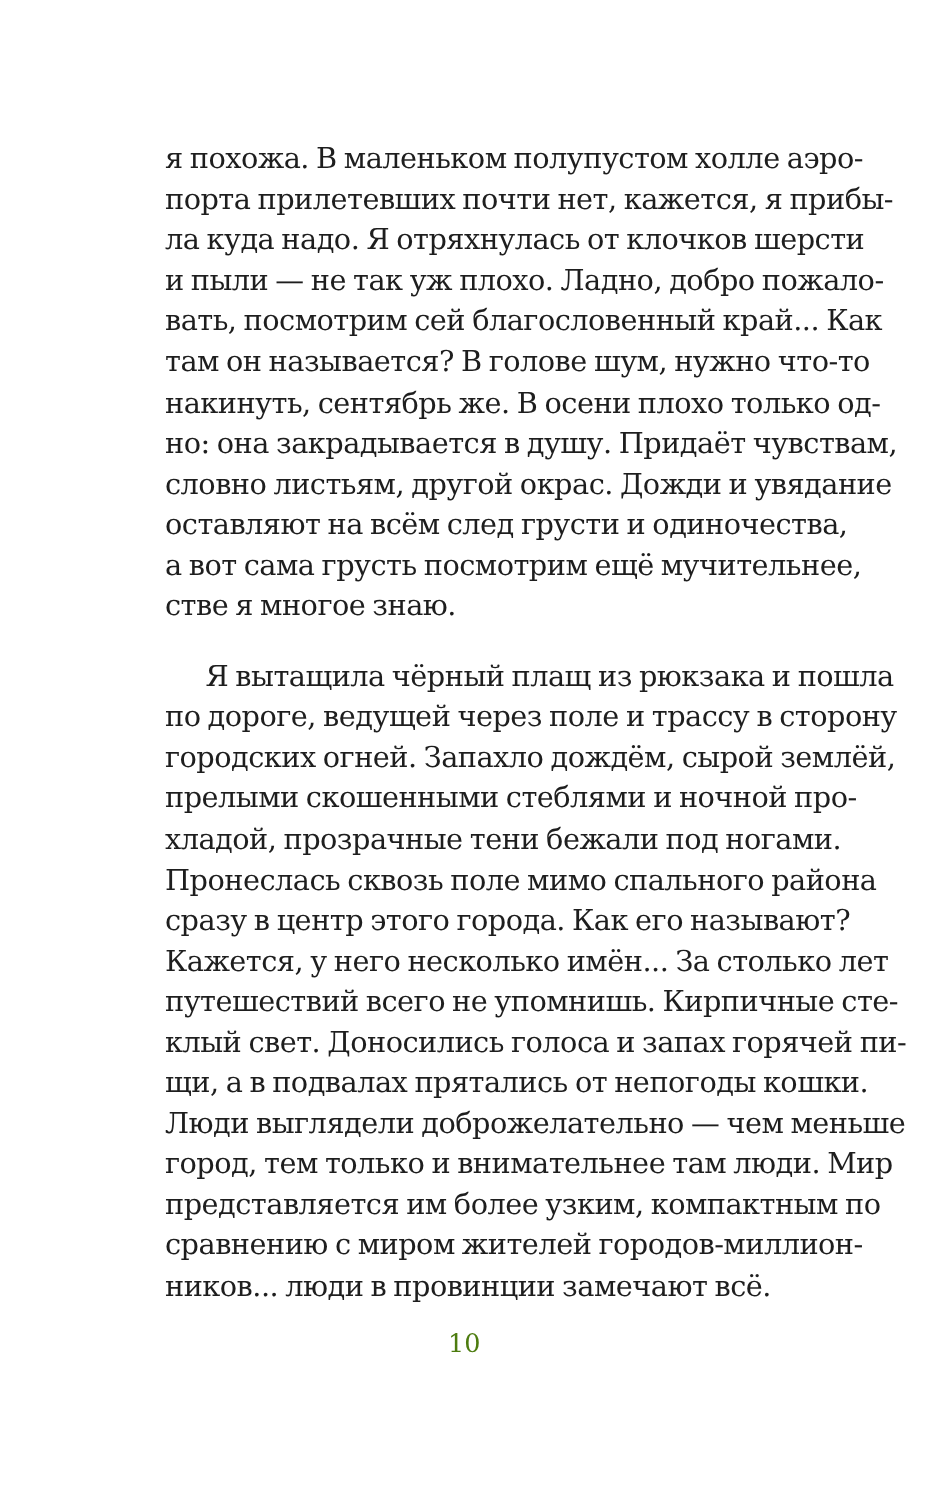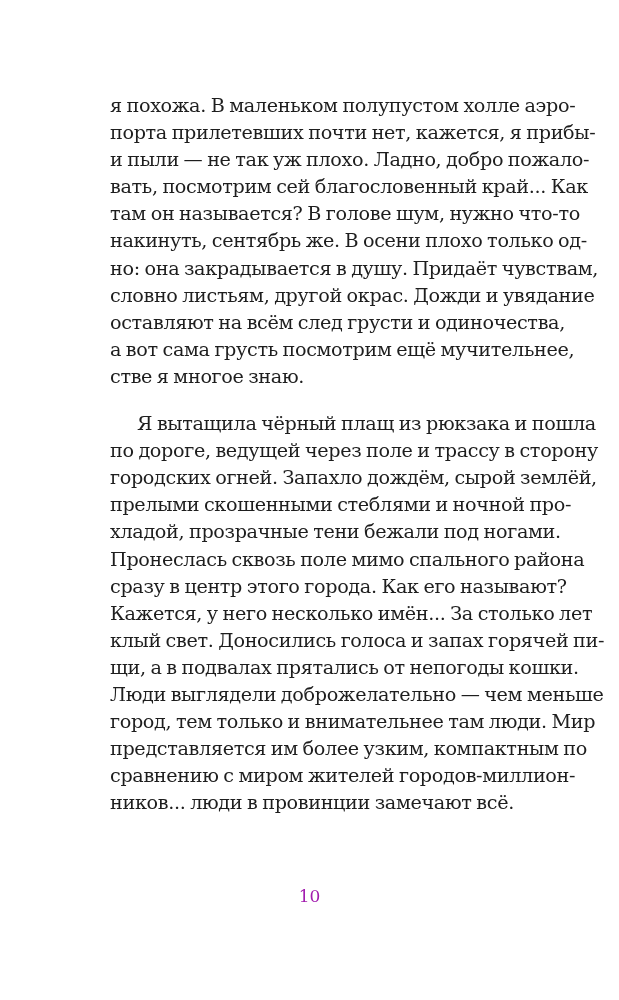--- a/index.html
+++ b/index.html
@@ -46,52 +46,54 @@
       margin-top: 20px;
     }
     .page-number {
       position: absolute;
       left: 0;
       width: 619px;
       top: 886px;
       text-align: center;
       font-family: "DejaVu Serif", "Liberation Serif", serif;
       font-size: 17px;
-      color: #a21caf;
+      color: #4d7c0f;
     }
   </style>
 </head>
 <body>
 
 <div class="page">
   <div class="text-block">
 
     <div>
       <div class="line">я похожа. В маленьком полупустом холле аэро-</div>
       <div class="line">порта прилетевших почти нет, кажется, я прибы-</div>
+      <div class="line">ла куда надо. Я отряхнулась от клочков шерсти</div>
       <div class="line">и пыли — не так уж плохо. Ладно, добро пожало-</div>
       <div class="line">вать, посмотрим сей благословенный край... Как</div>
       <div class="line">там он называется? В голове шум, нужно что-то</div>
       <div class="line">накинуть, сентябрь же. В осени плохо только од-</div>
       <div class="line">но: она закрадывается в душу. Придаёт чувствам,</div>
       <div class="line">словно листьям, другой окрас. Дожди и увядание</div>
       <div class="line">оставляют на всём след грусти и одиночества,</div>
       <div class="line">а вот сама грусть посмотрим ещё мучительнее,</div>
       <div class="line last">стве я многое знаю.</div>
     </div>
 
     <div>
       <div class="line indent">Я вытащила чёрный плащ из рюкзака и пошла</div>
       <div class="line">по дороге, ведущей через поле и трассу в сторону</div>
       <div class="line">городских огней. Запахло дождём, сырой землёй,</div>
       <div class="line">прелыми скошенными стеблями и ночной про-</div>
       <div class="line">хладой, прозрачные тени бежали под ногами.</div>
       <div class="line">Пронеслась сквозь поле мимо спального района</div>
       <div class="line">сразу в центр этого города. Как его называют?</div>
       <div class="line">Кажется, у него несколько имён... За столько лет</div>
+      <div class="line">путешествий всего не упомнишь. Кирпичные сте-</div>
       <div class="line">клый свет. Доносились голоса и запах горячей пи-</div>
       <div class="line">щи, а в подвалах прятались от непогоды кошки.</div>
       <div class="line">Люди выглядели доброжелательно — чем меньше</div>
       <div class="line">город, тем только и внимательнее там люди. Мир</div>
       <div class="line">представляется им более узким, компактным по</div>
       <div class="line">сравнению с миром жителей городов-миллион-</div>
       <div class="line last">ников... люди в провинции замечают всё.</div>
     </div>
   </div>
 

